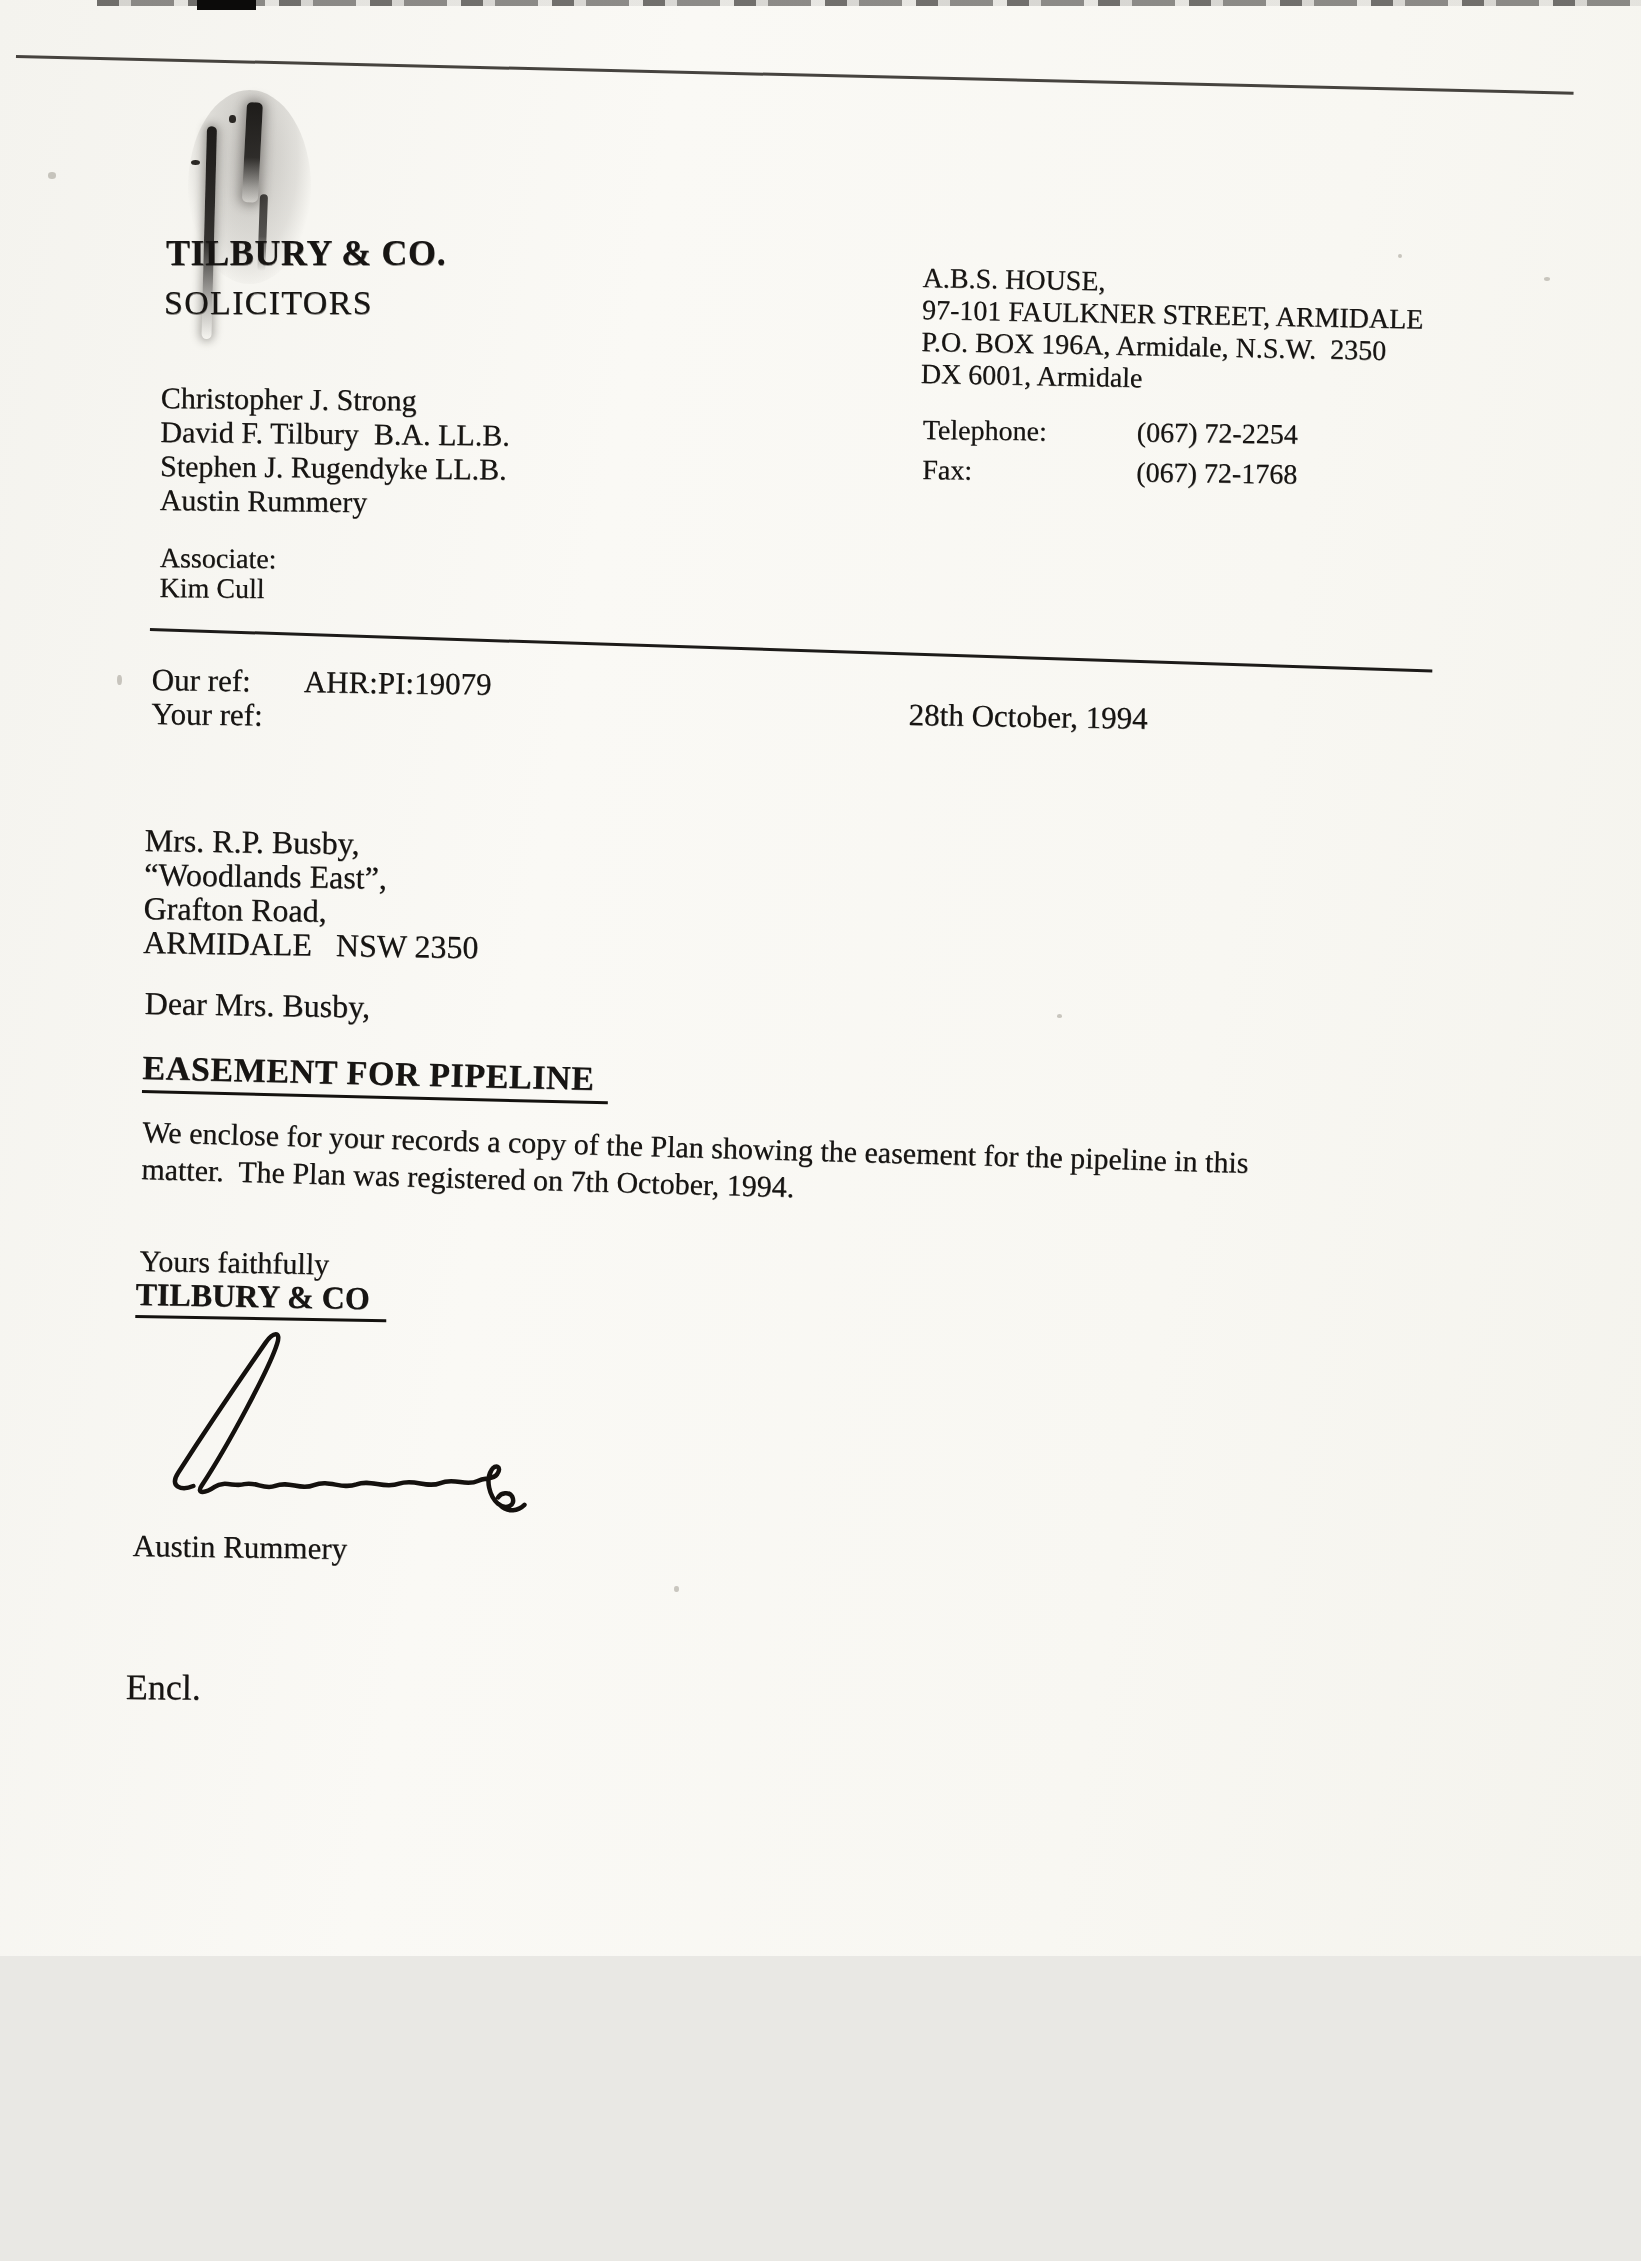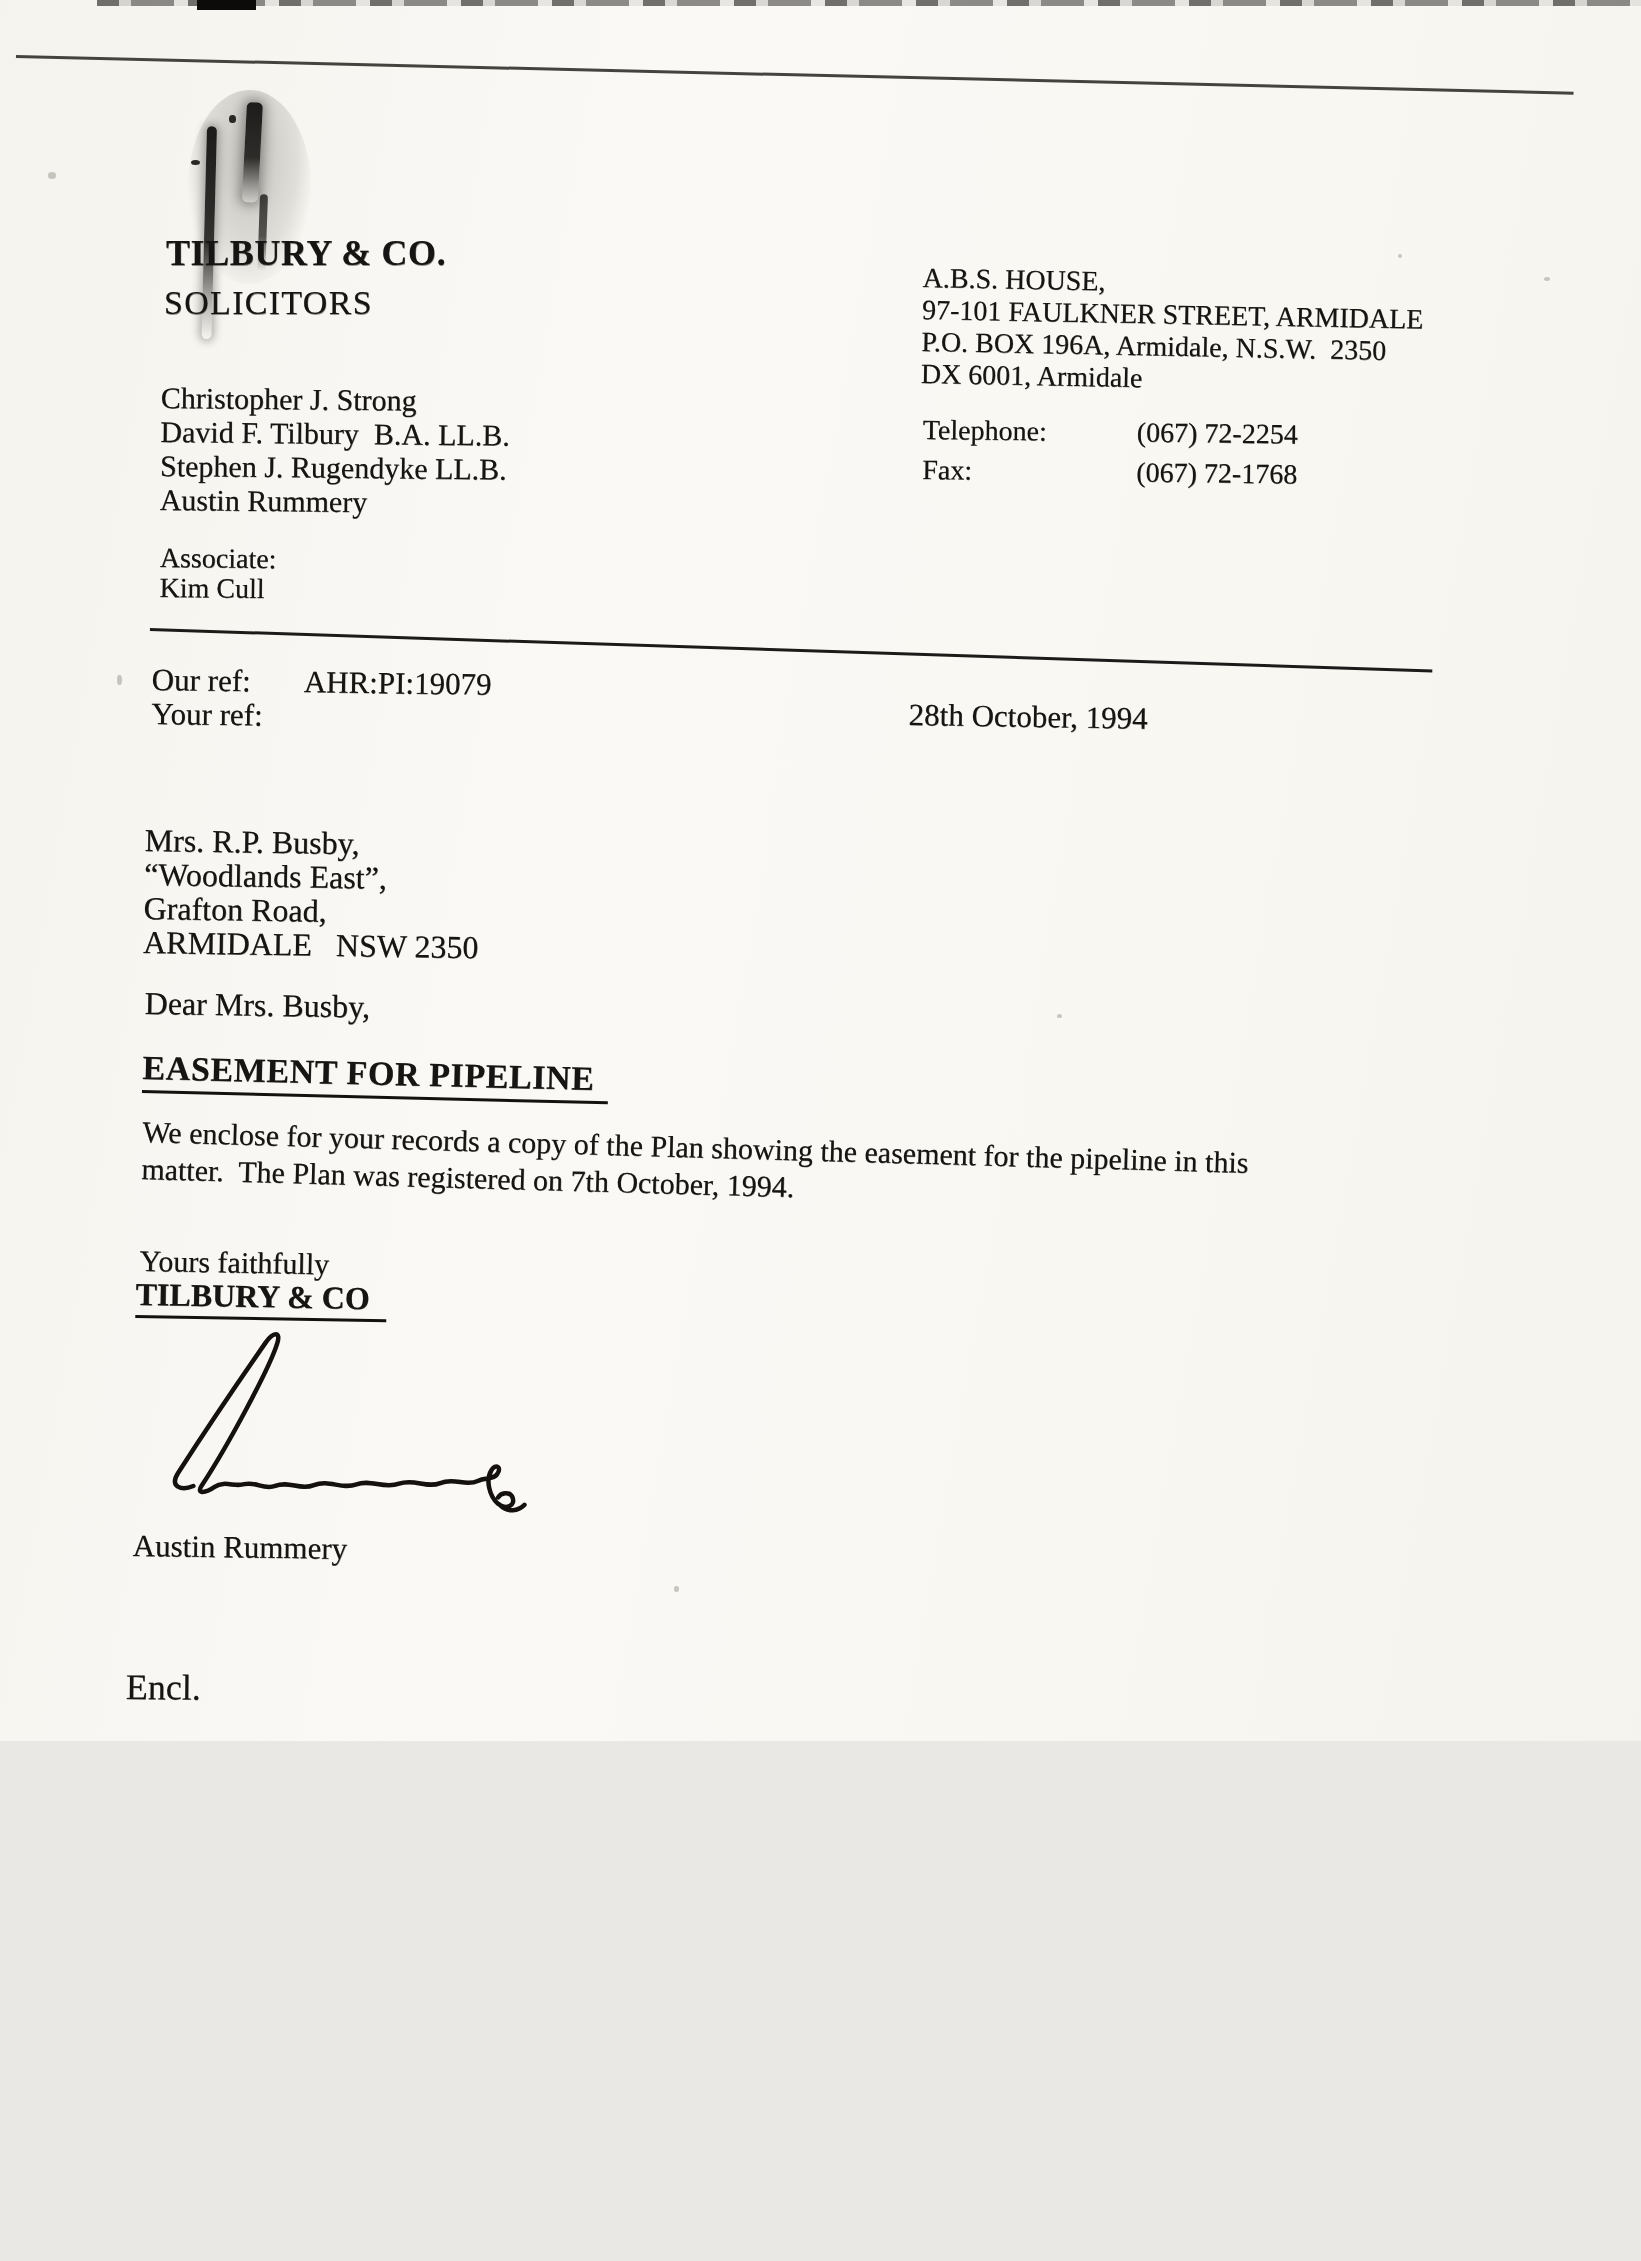--- a/index.html
+++ b/index.html
@@ -1,18 +1,18 @@
 <!DOCTYPE html>
 <html style="font-size:10.3px"><head>
 <meta charset="utf-8">
 <style>
   html,body{margin:0;padding:0;background:#e9e8e4;}
   .page{
     position:relative;
-    width:1642px;height:1741px;
+    width:1642px;height:1956px;
     background:linear-gradient(100deg,#f4f3ee 0%,#faf9f5 35%,#f8f7f2 70%,#f4f3ed 100%);
     overflow:hidden;
     font-family:"Liberation Serif","DejaVu Serif",serif;
     color:#171513;
     text-decoration:underline;
   }
   .abs{position:absolute;transform-origin:0 0;}
   .inky{text-shadow:0.4px 0.5px 0.6px rgba(25,22,20,0.45), -0.2px 0 0.3px rgba(25,22,20,0.25);}
   .line{white-space:pre;}
   

